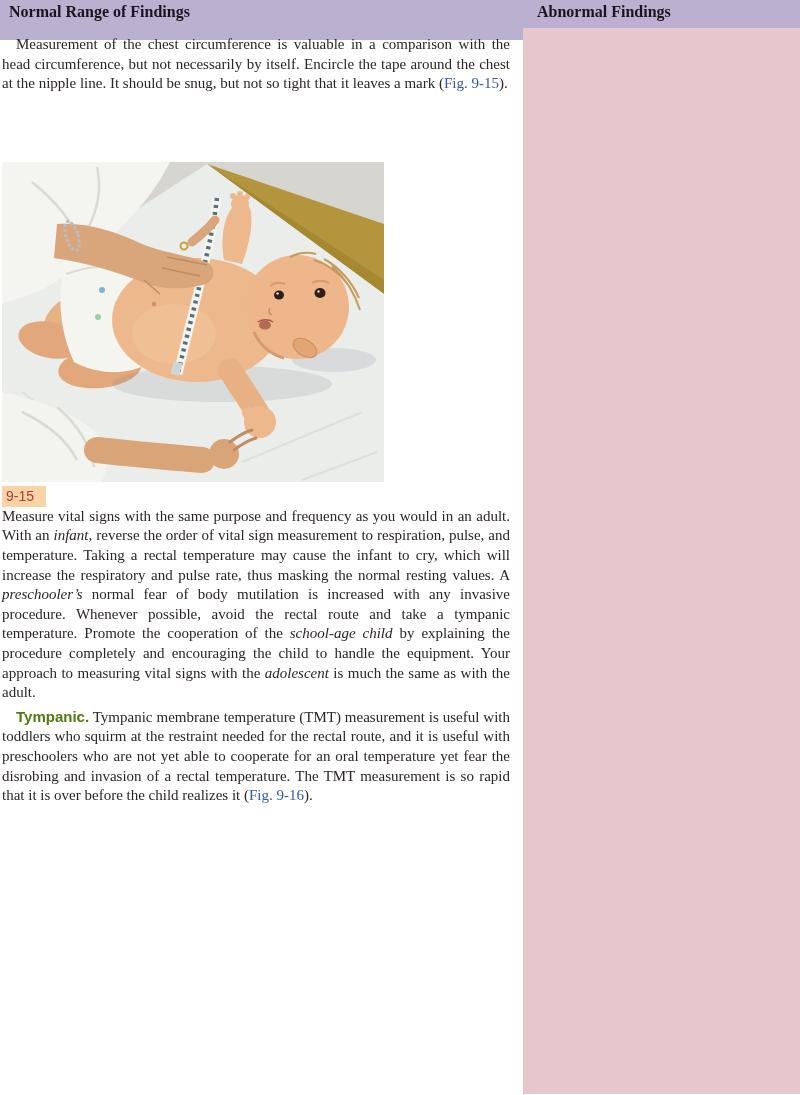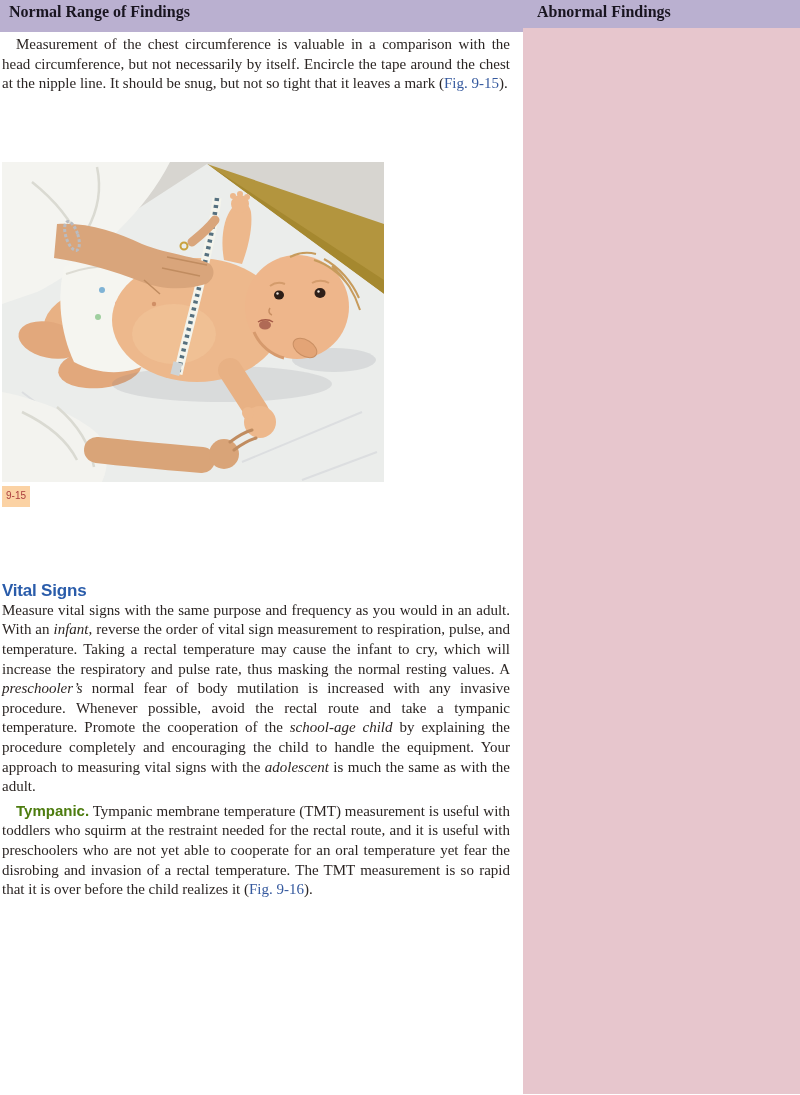--- a/index.html
+++ b/index.html
@@ -7,21 +7,21 @@
     width:800px; height:1095px;
     background:#ffffff;
     position:relative;
     overflow:hidden;
     font-family:"Liberation Serif", serif;
   }
 
   
   .col-header {
     position:absolute; left:0; top:0;
-    width:800px; height:32px;
+    width:800px; height:40px;
     background:var(--header-bg, #bab0d0);
   }
   .hdr-title {
     position:absolute; top:3px;
     font-family:"Liberation Serif", serif;
     font-weight:bold; font-size:16px;
     color:#191520; white-space:nowrap;
   }
   .hdr-left  { left:9px; }
   .hdr-right { left:537px;text-align:center; }
@@ -65,25 +65,25 @@
   .seg-boldsans{ font-family:"Liberation Sans", sans-serif; font-weight:bold; color:#4d7c0f; }
   .seg-link    { color:var(--link-blue, #35599e); }
 
   
   .photo-figure { margin:68px 0 0 0; width:382px; }
   .photo-svg { display:block; width:382px; height:320px; }
   .fig-caption { margin:0; padding:0; }
   .fig-label {
     display:inline-block;
     margin-top:4px;
-    padding:1px 4px 2px 4px;
+    padding:1px 12px 2px 4px;
     background:var(--figure-label-bg, #fbd2a4);
     color:var(--figure-label-text, #aa3e3d);
     font-family:"Liberation Sans", sans-serif;
-    font-size:10px; line-height:18px;
+    font-size:14px; line-height:18px;
   }
 </style>
 </head>
 <body>
 
 <div class="page">
 
   <header class="col-header">
     <span class="hdr-title hdr-left">Normal Range of Findings</span>
     <span class="hdr-title hdr-right">Abnormal Findings</span>
@@ -183,19 +183,18 @@
           <path d="M 95,288 C 130,292 165,295 200,298" stroke="#d9a478" stroke-width="26" stroke-linecap="round" fill="none"></path>
           <circle cx="222" cy="292" r="15" fill="#d9a478"></circle>
           <path d="M 228,280 C 236,274 243,270 250,268 M 232,288 C 240,282 248,278 254,276" stroke="#c08c60" stroke-width="3" stroke-linecap="round" fill="none"></path>
         </g>
       </svg>
       <figcaption class="fig-caption">
         <span class="fig-label">9-15</span>
       </figcaption>
     </figure>
 
-    <h2 class="section-heading h-vital">Vital Signs</h2>
     <p class="body-text p2"><span class="seg-normal">Measure vital signs with the same purpose and frequency as you would in an adult. With an </span><span class="seg-italic">infant,</span><span class="seg-normal"> reverse the order of vital sign measurement to respiration, pulse, and temperature. Taking a rectal temperature may cause the infant to cry, which will increase the respiratory and pulse rate, thus masking the normal resting values. A </span><span class="seg-italic">preschooler’s</span><span class="seg-normal"> normal fear of body mutilation is increased with any invasive procedure. Whenever possible, avoid the rectal route and take a tympanic temperature. Promote the cooperation of the </span><span class="seg-italic">school-age child</span><span class="seg-normal"> by explaining the procedure completely and encouraging the child to handle the equipment. Your approach to measuring vital signs with the </span><span class="seg-italic">adolescent</span><span class="seg-normal"> is much the same as with the adult.</span></p>
 
     <p class="body-text indent p3"><span class="seg-boldsans">Tympanic.</span><span class="seg-normal"> Tympanic membrane temperature (TMT) measurement is useful with toddlers who squirm at the restraint needed for the rectal route, and it is useful with preschoolers who are not yet able to cooperate for an oral temperature yet fear the disrobing and invasion of a rectal temperature. The TMT measurement is so rapid that it is over before the child realizes it (</span><span class="seg-link">Fig. 9-16</span><span class="seg-normal">).</span></p>
 
   </main>
 </div>
 
 </body></html>

